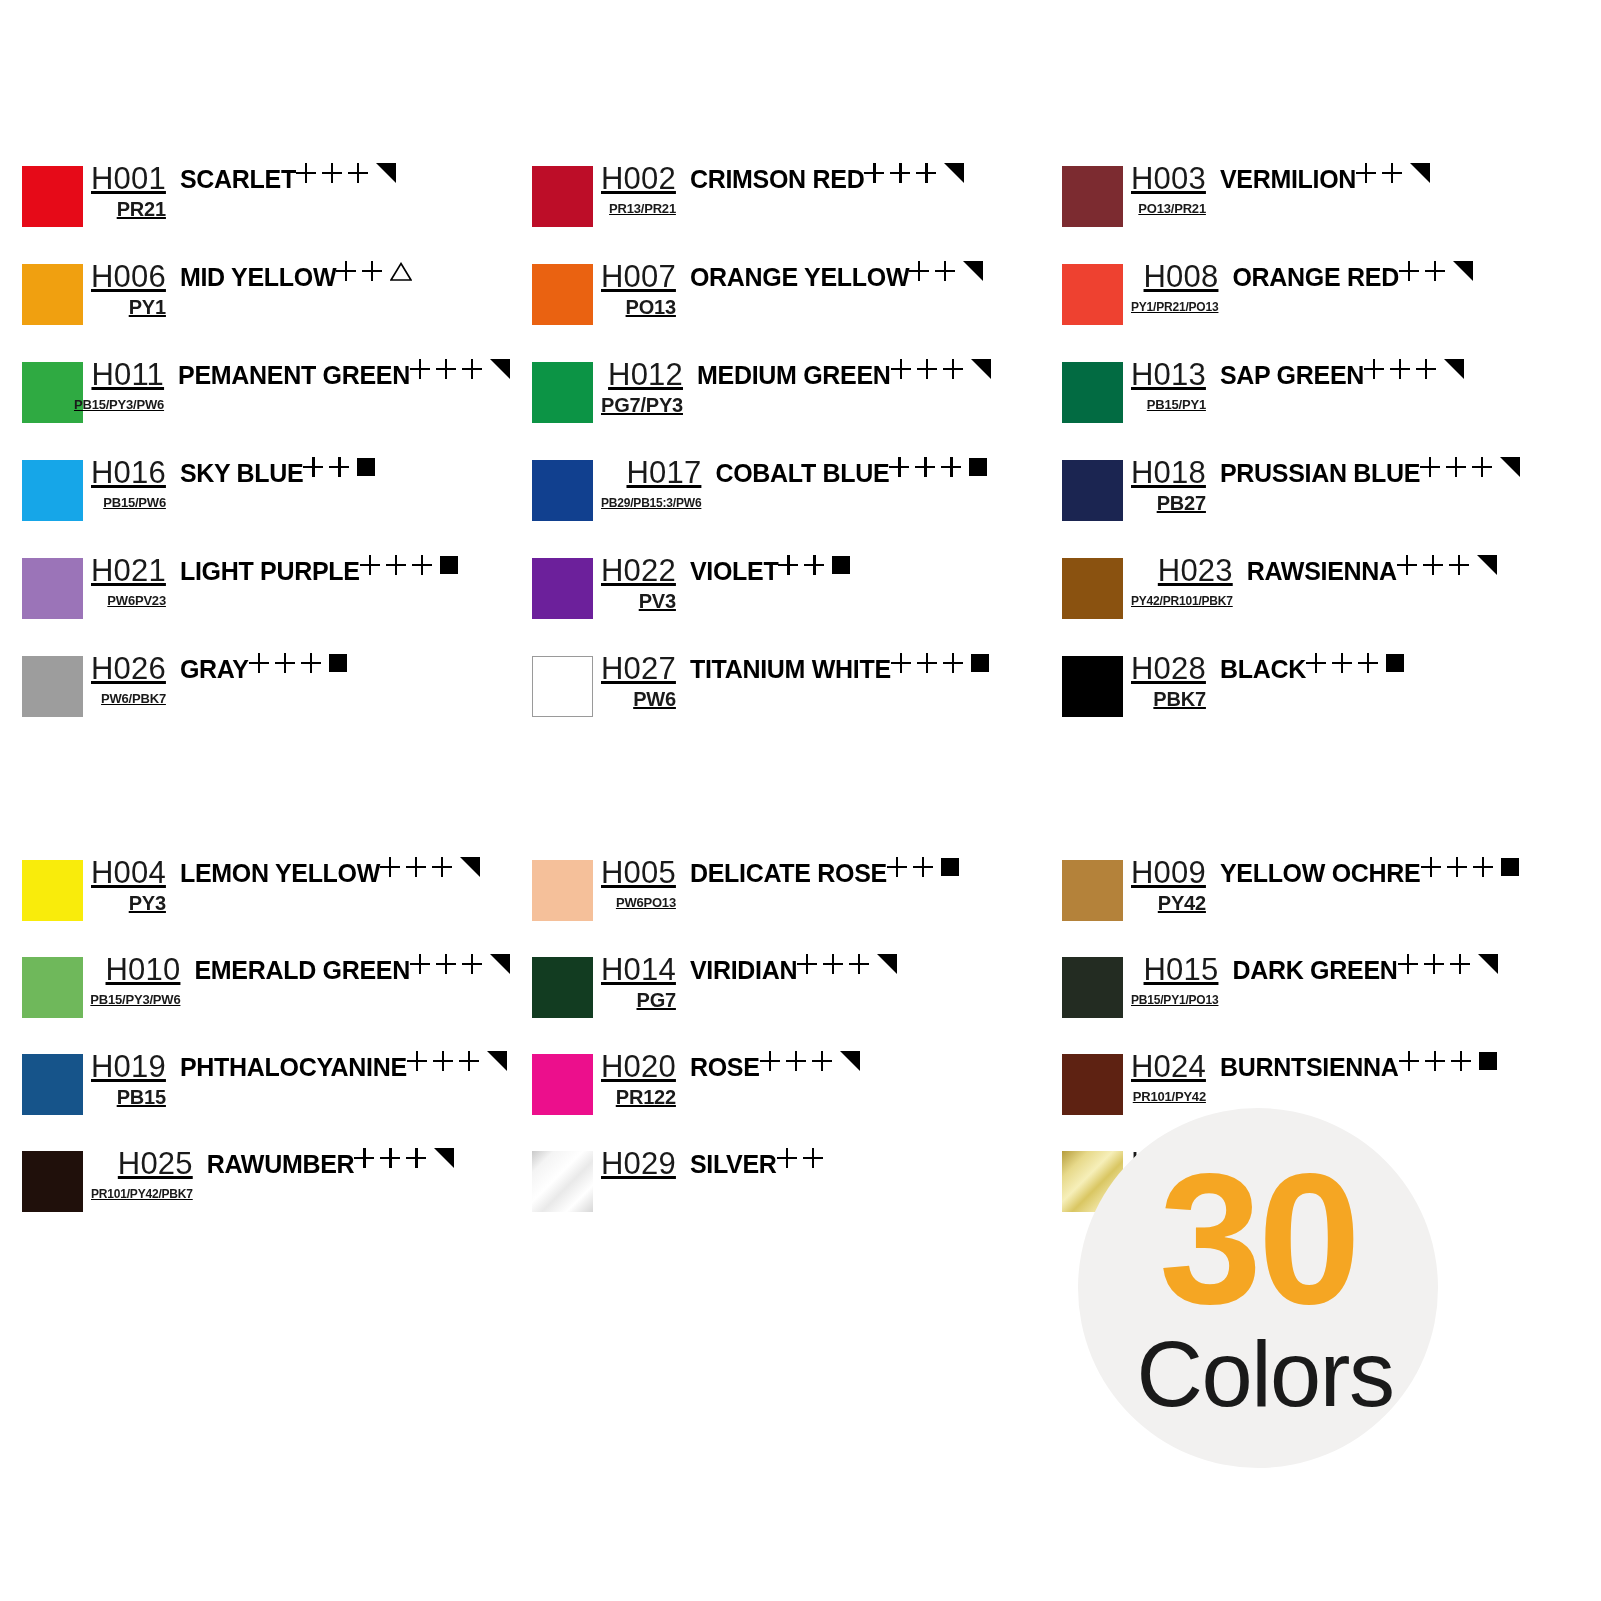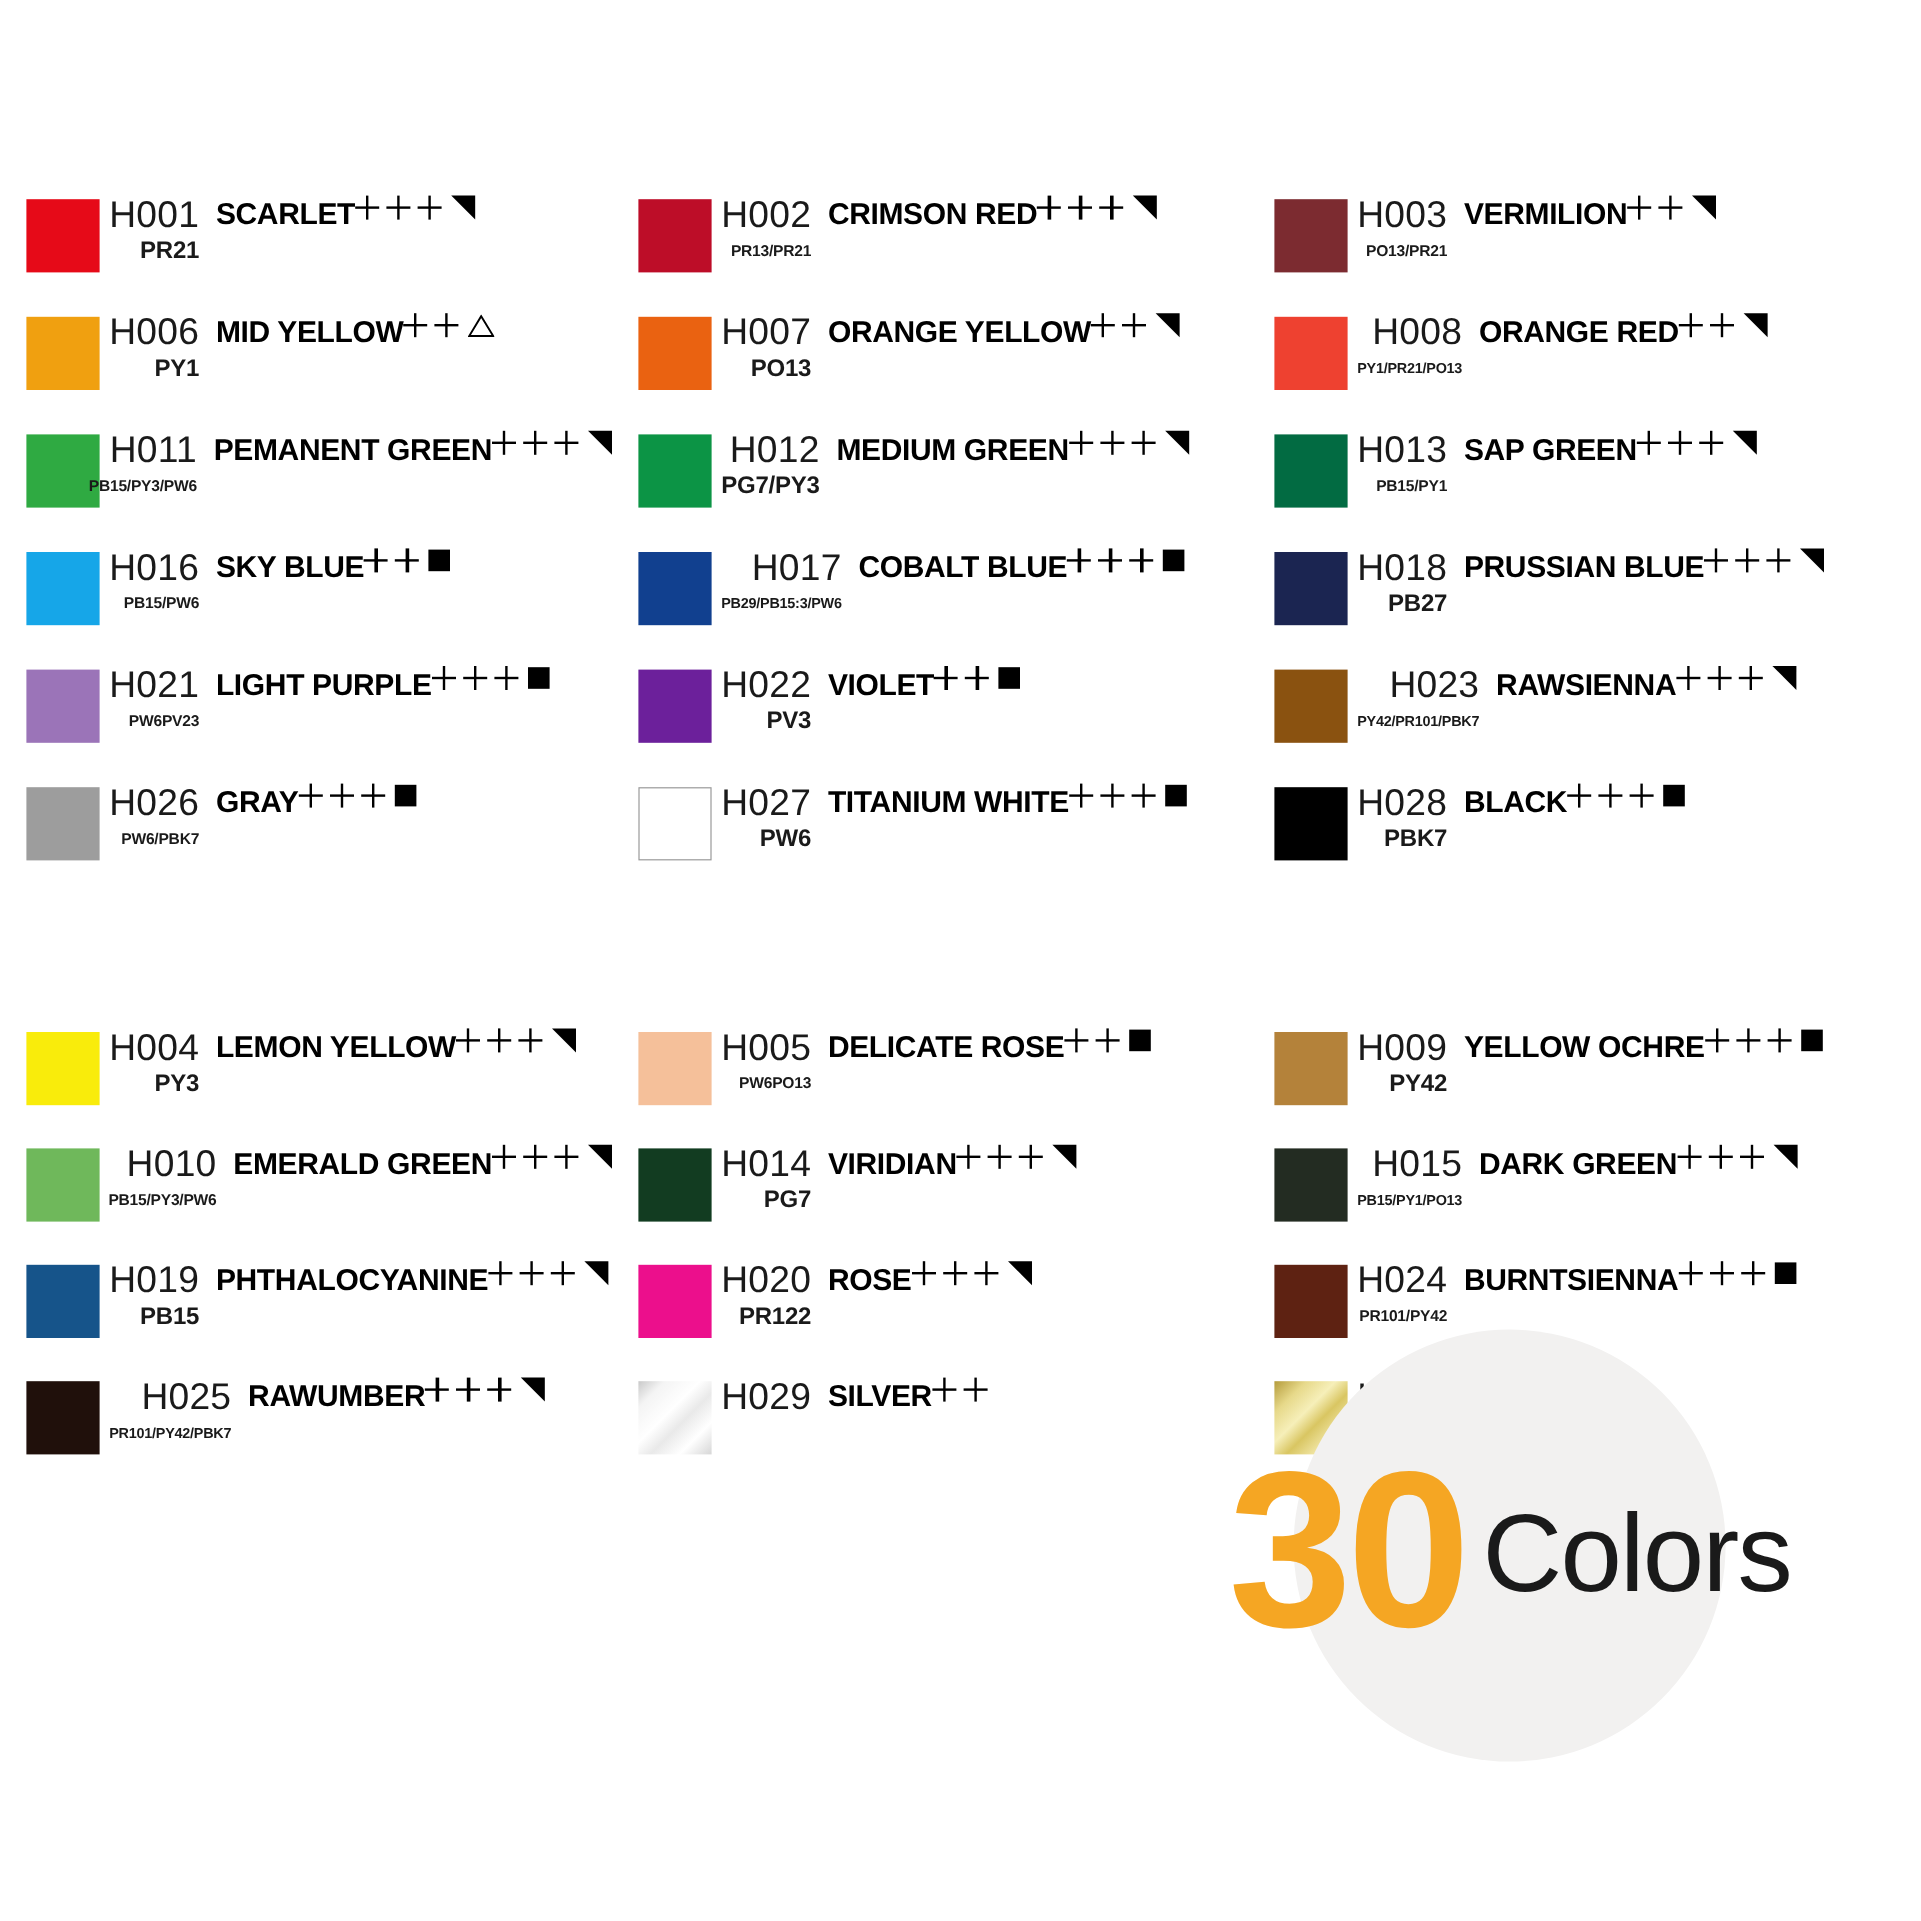--- a/index.html
+++ b/index.html
@@ -54,20 +54,21 @@
   .swatch.bordered { border: 1.5px solid #9a9a9a; }
 
   
   .codecol {
     display: flex;
     flex-direction: column;
     align-items: flex-end;
     justify-content: flex-start;
     min-width: 0;
     padding-top: 0px;
+    text-decoration: underline;
   }
   .code {
     font-size: 31px;
     font-weight: 400;
     letter-spacing: 0.2px;
     color: #1a1a1a;
     line-height: 38px;
     white-space: nowrap;
     padding-left: 8px;
   }
@@ -148,21 +149,21 @@
   
   #badge {
     position: absolute;
     left: 1078px;
     top: 1108px;
     width: 360px;
     height: 360px;
     border-radius: 50%;
     background: #f2f1f0;
     display: flex;
-    flex-direction: row;
+    flex-direction: column;
     align-items: center;
     justify-content: center;
     text-align: center;
   }
   #badge .num {
     font-size: 185px;
     font-weight: 700;
     color: #f5a623;
     line-height: 150px;
     letter-spacing: -4px;

